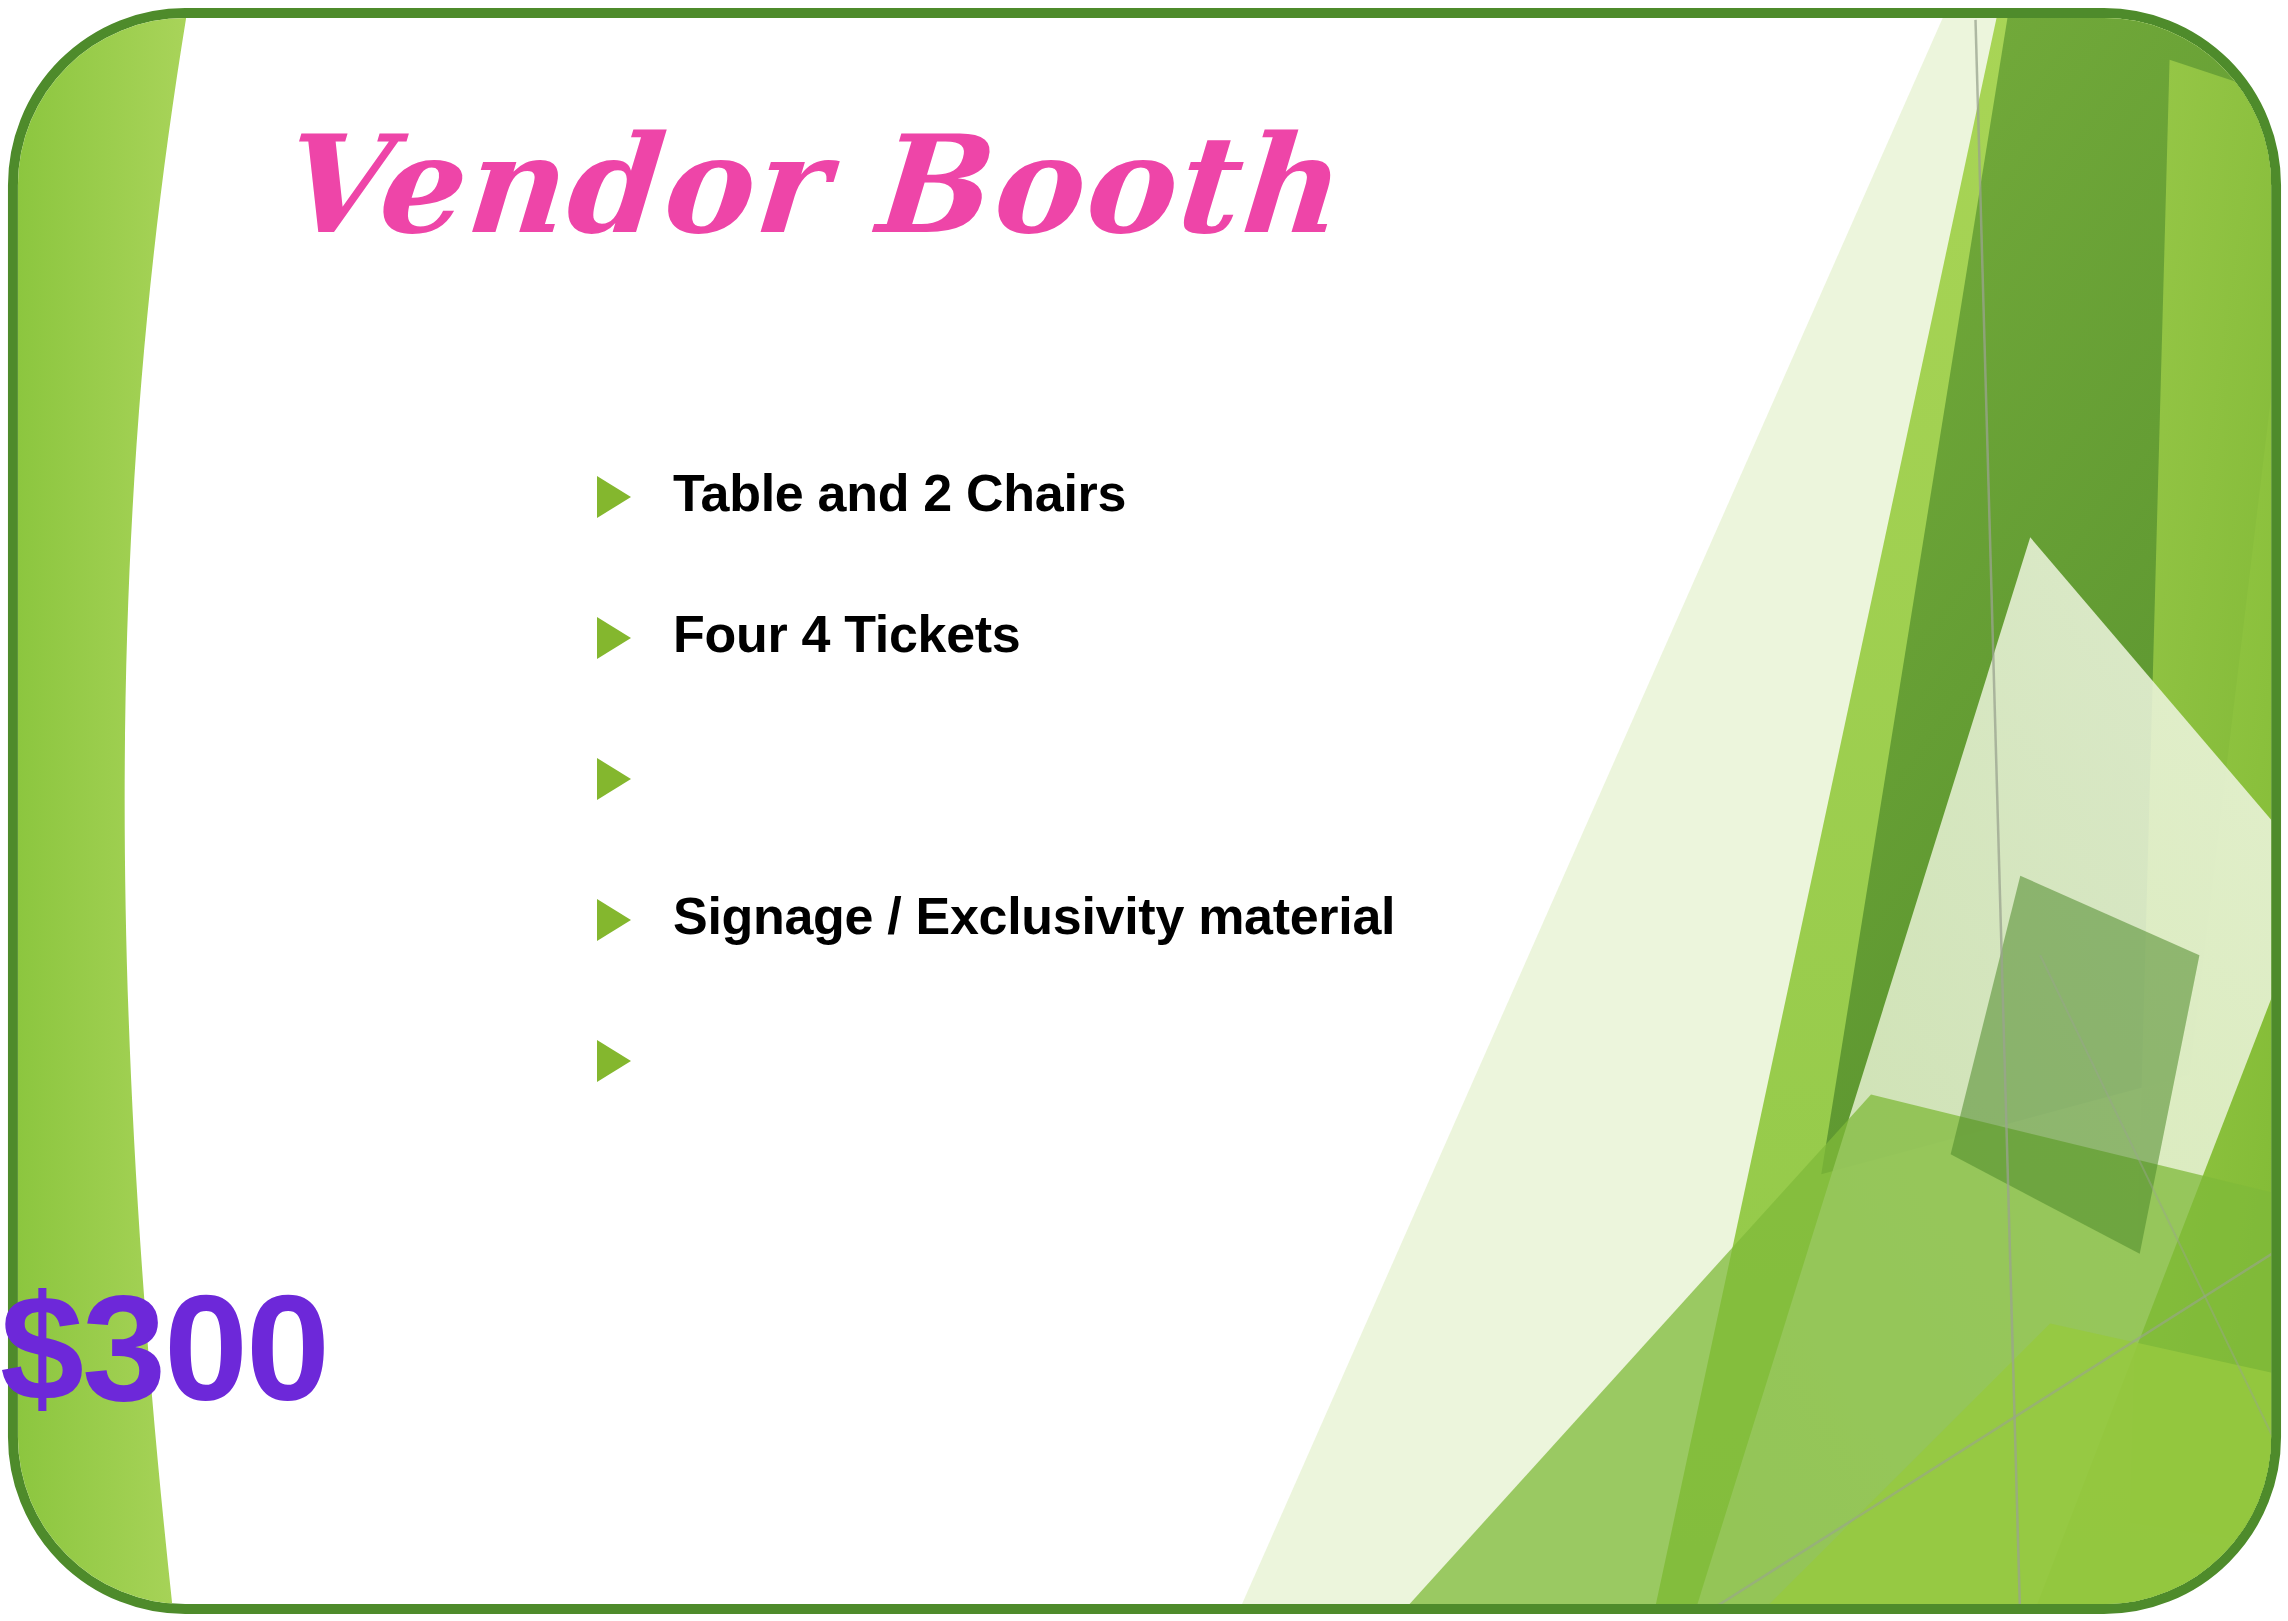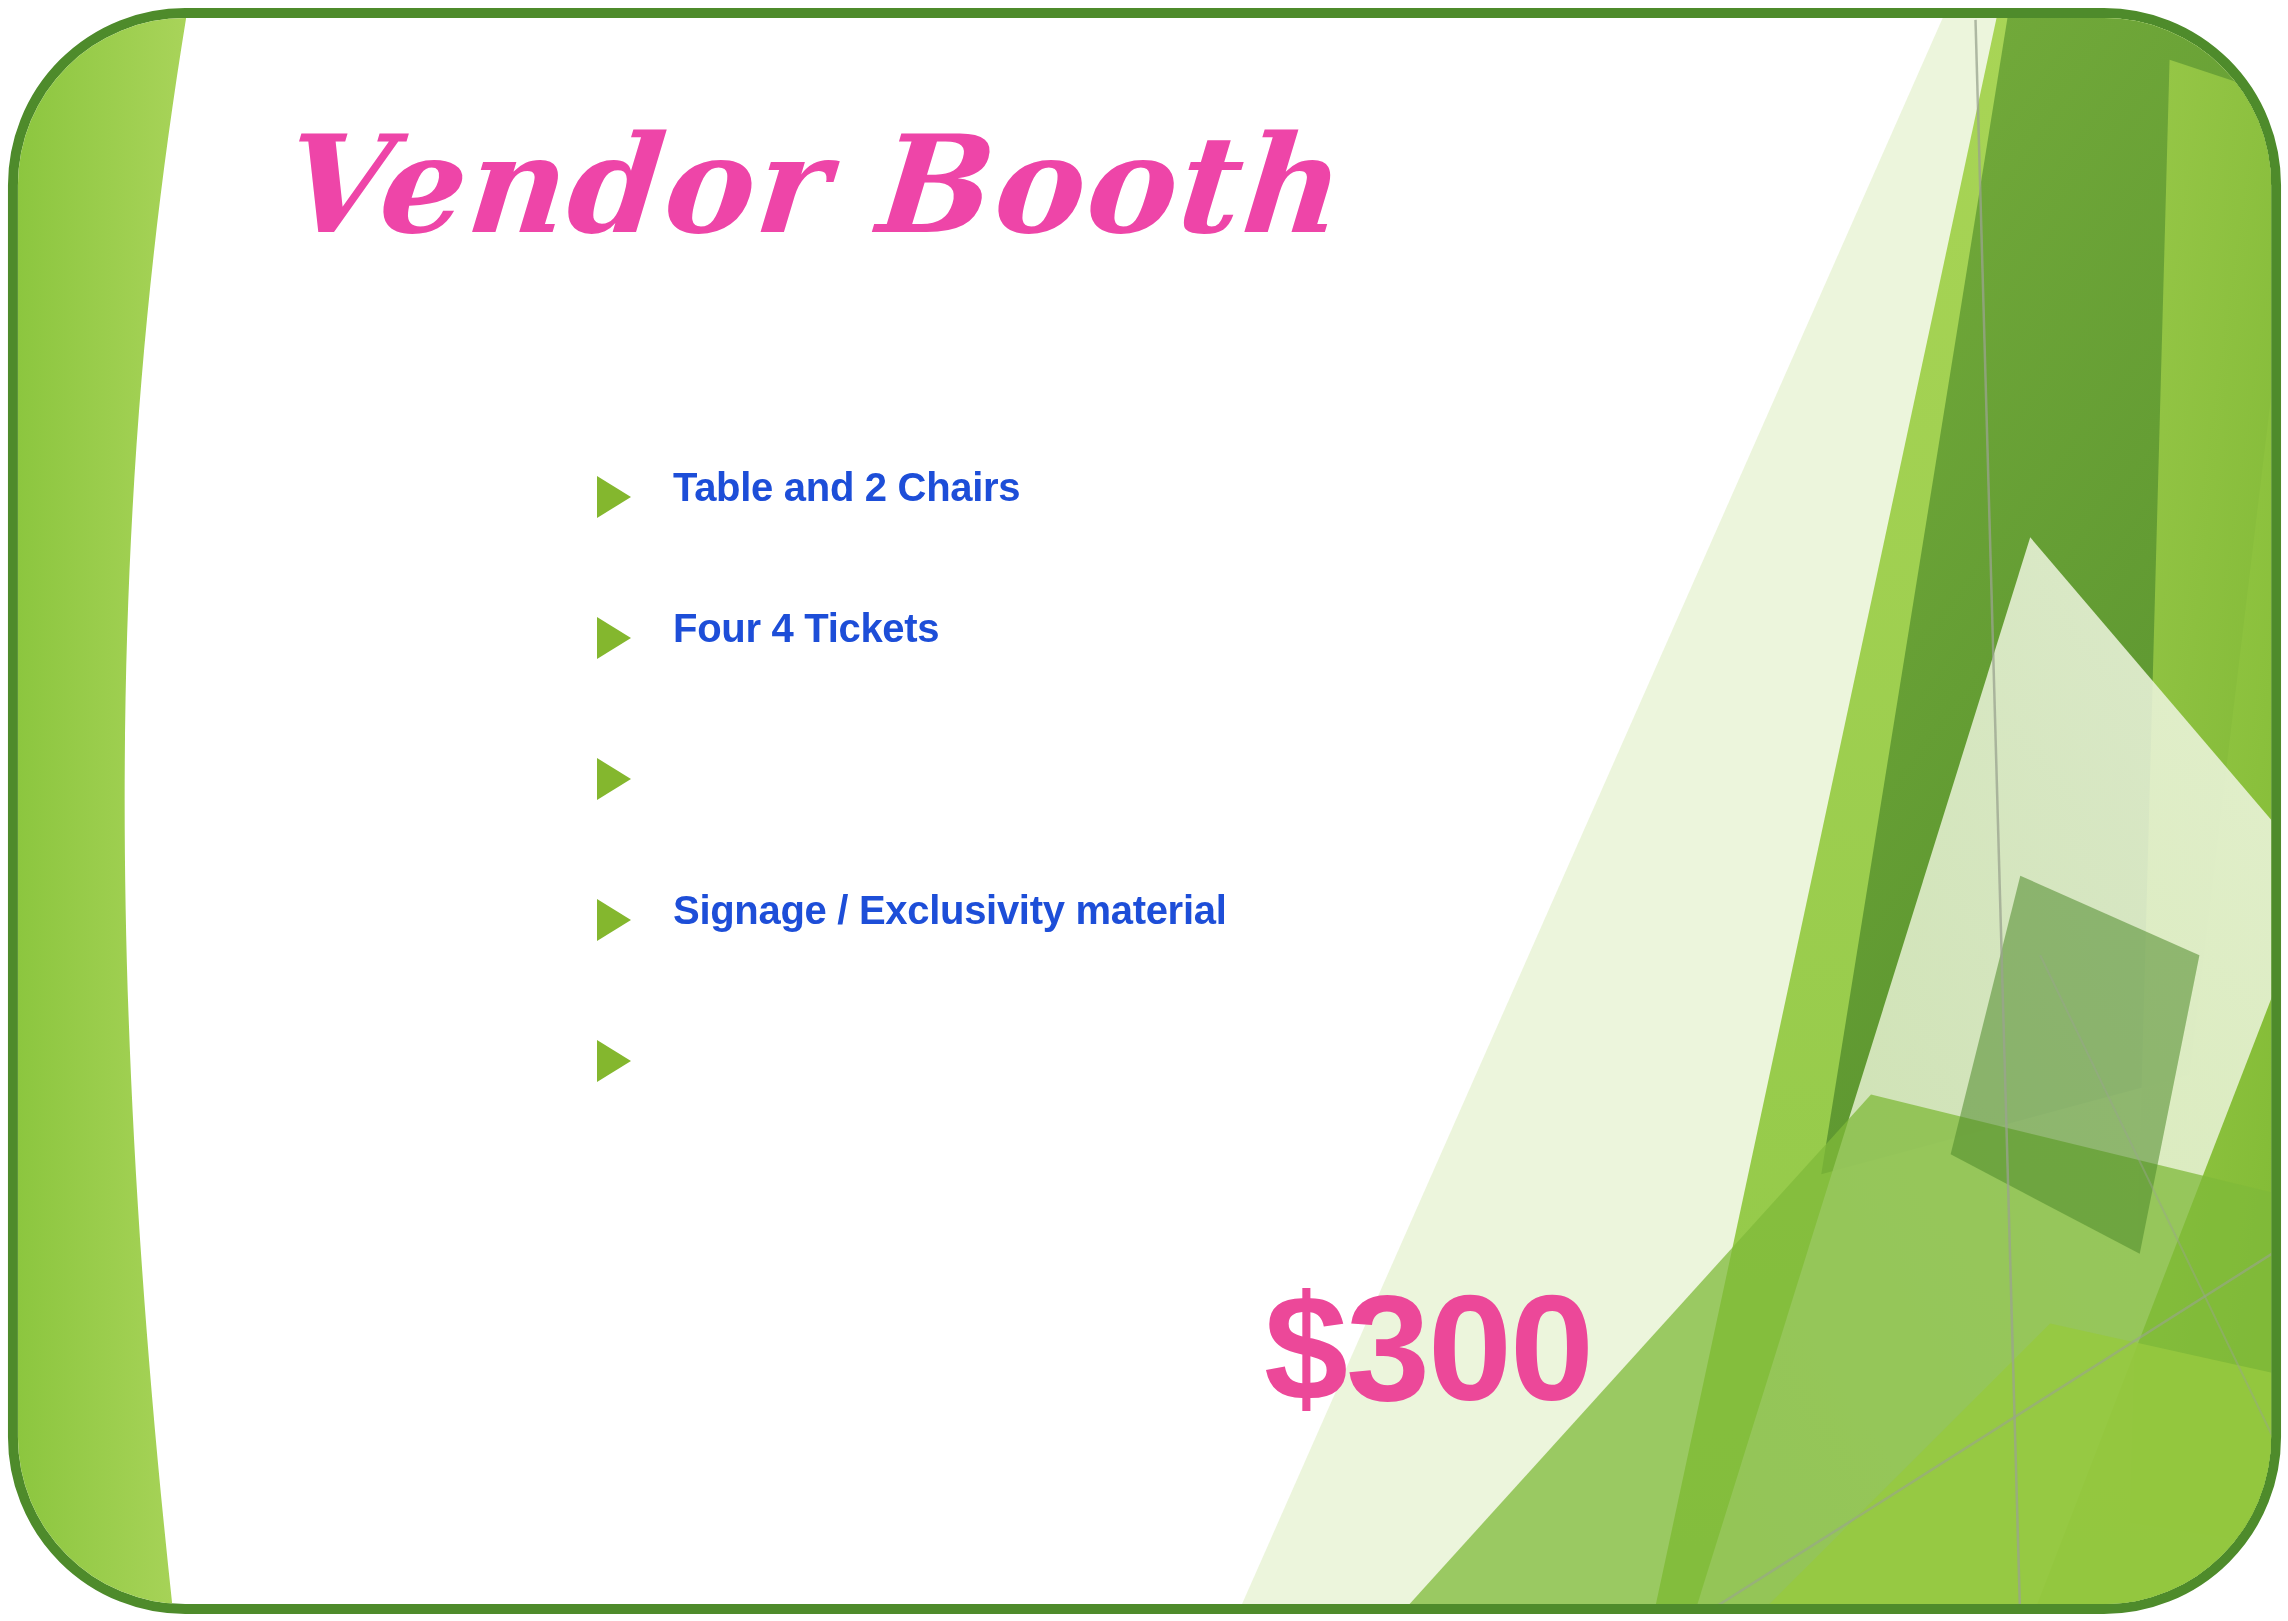--- a/index.html
+++ b/index.html
@@ -80,37 +80,37 @@
   }
 
   .bullet-marker svg {
     display: block;
   }
 
   .bullet-text {
     flex: 1 1 auto;
     font-family: "Liberation Sans", sans-serif;
     font-weight: bold;
-    font-size: 40px;
-    color: #1d4ed8;
+    font-size: 52px;
+    color: #000000;
     line-height: 1.05;
     white-space: nowrap;
     letter-spacing: -0.3px;
   }
 
   #price {
     position: absolute;
     left: 0;
     top: 1272px;
     width: 1592px;
-    text-align: right;
+    text-align: left;
     font-family: "Liberation Sans", sans-serif;
     font-weight: bold;
     font-size: 151px;
-    color: #ec4899;
+    color: #6d28d9;
     letter-spacing: -2px;
     line-height: 1.0;
     white-space: nowrap;
   }
 </style>
 </head>
 <body>
 
 <div id="card">
 

